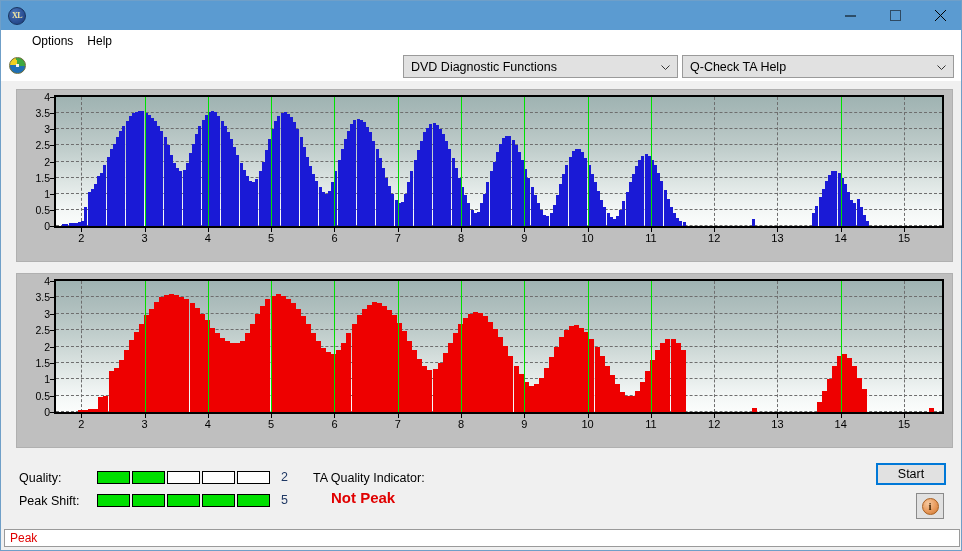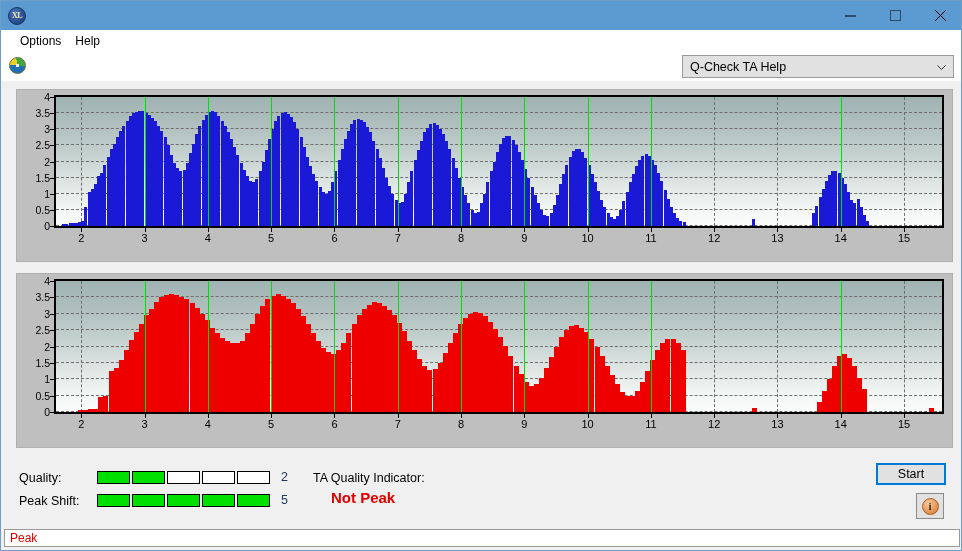--- a/index.html
+++ b/index.html
@@ -54,21 +54,21 @@
     color: #000;
   }
   .winbtn svg { display: block; }
 
   
   #menubar {
     position: absolute; left: 0; top: 29px;
     width: 962px; height: 22px;
     background: #ffffff;
     display: flex; align-items: center;
-    padding-left: 12px;
+    padding-left: 24px;
   }
   .menuitem {
     padding: 2px 7px; font-size: 12px; color: #000;
     white-space: nowrap;
   }
 
   
   #toolbar {
     position: absolute; left: 0; top: 51px;
     width: 962px; height: 29px;
@@ -229,20 +229,26 @@
     </div>
   </div>
 
   <div id="menubar">
     <div class="menuitem">Options</div>
     <div class="menuitem">Help</div>
   </div>
 
   <div id="toolbar">
     <div id="drive-icon"></div>
+    <div class="combo" id="combo-func">
+      <span>DVD Diagnostic Functions</span>
+      <svg class="caret" viewBox="0 0 9 5">
+          <polyline points="0.5,0.5 4.5,4.5 8.5,0.5" fill="none" stroke="#333" stroke-width="1"></polyline>
+        </svg>
+    </div>
     <div class="combo" id="combo-test">
       <span>Q-Check TA Help</span>
       <svg class="caret" viewBox="0 0 9 5">
           <polyline points="0.5,0.5 4.5,4.5 8.5,0.5" fill="none" stroke="#333" stroke-width="1"></polyline>
         </svg>
     </div>
   </div>
 
   <div class="panel" id="panel-top">
     <div class="chartarea" id="chart-top">

